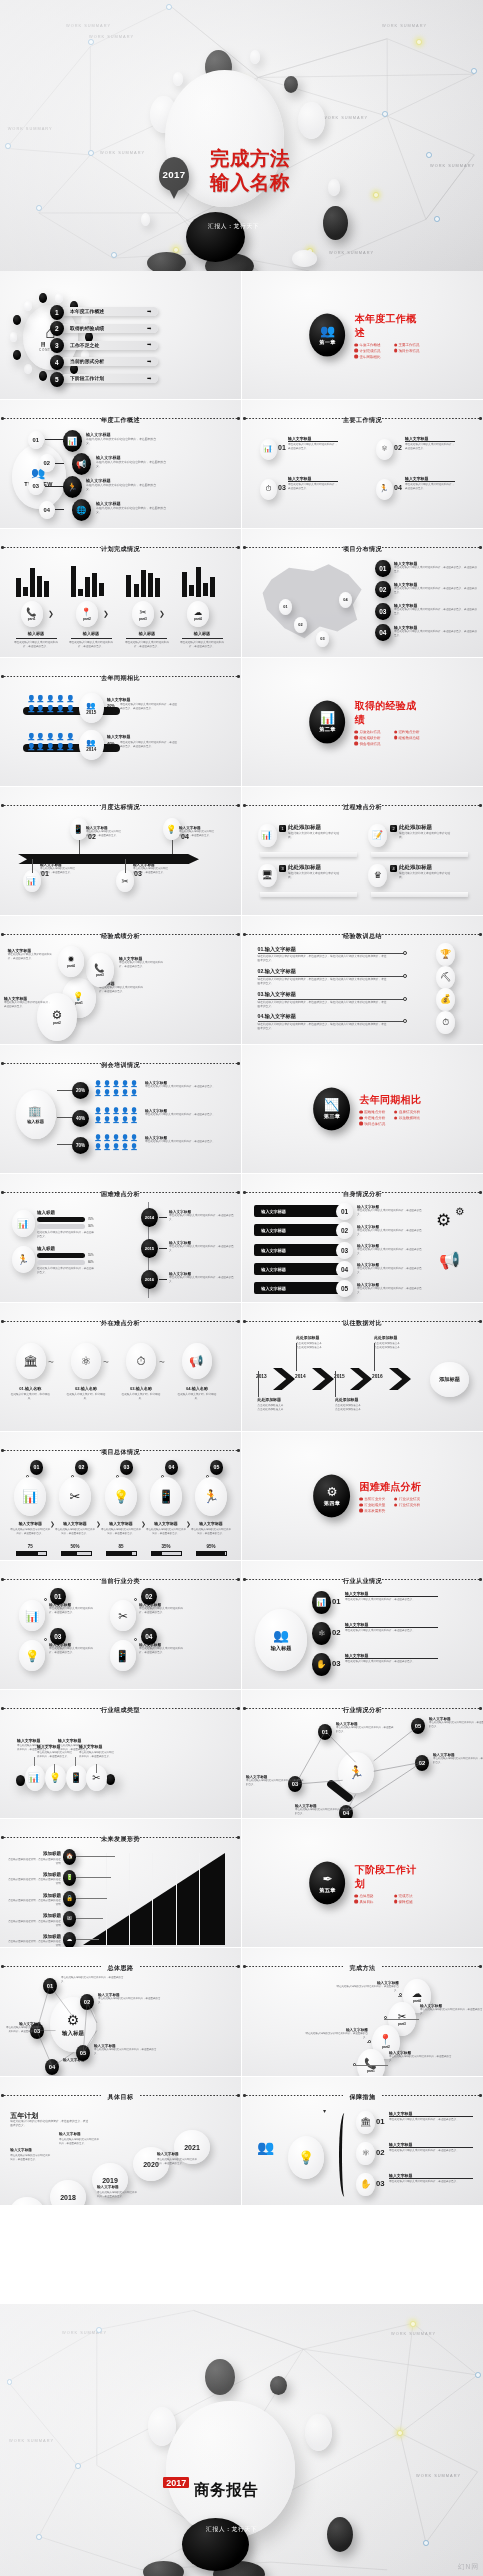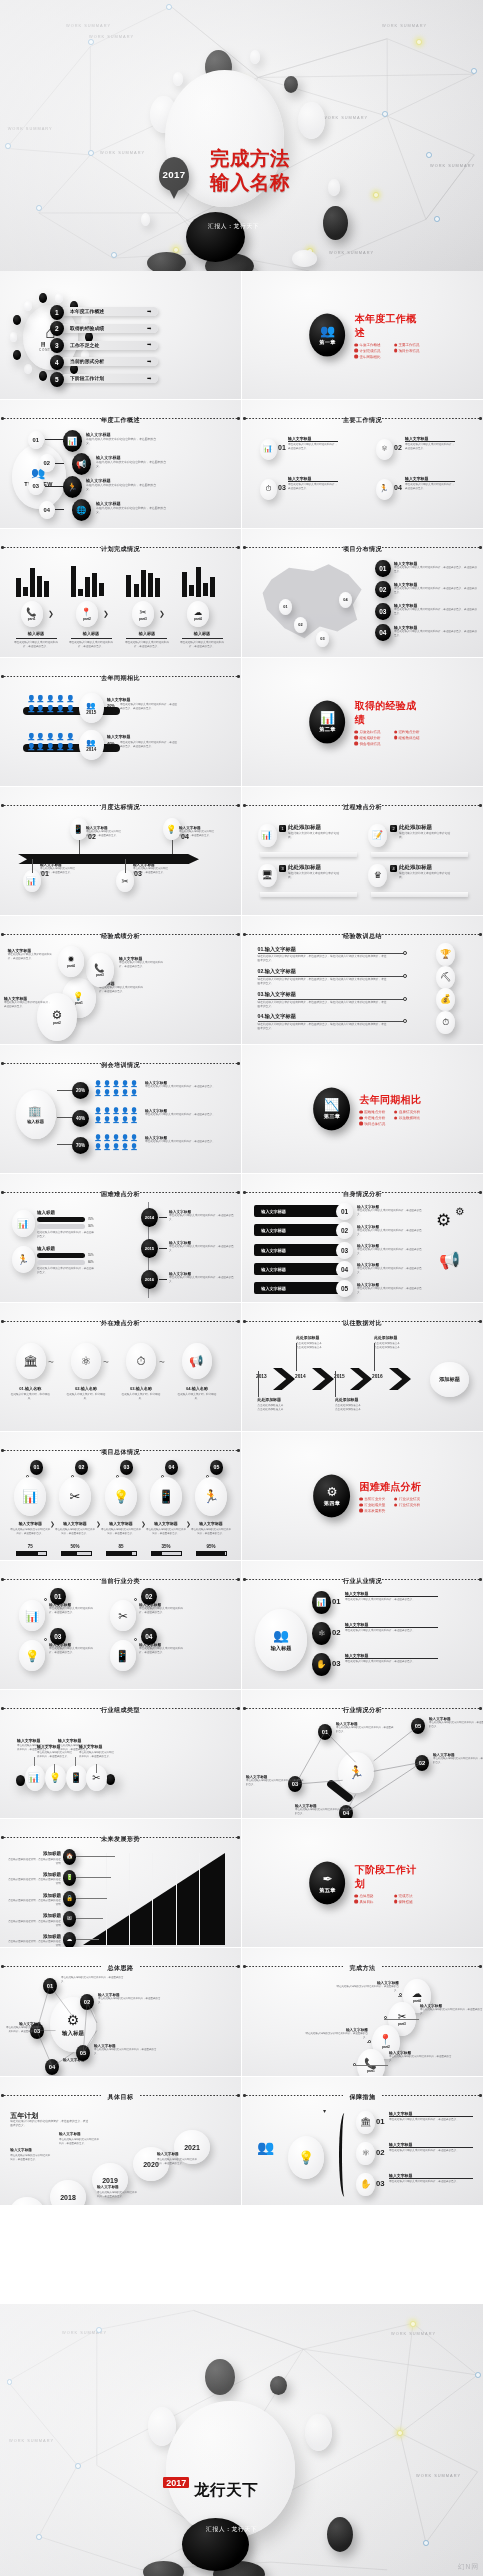--- a/index.html
+++ b/index.html
@@ -1492,18 +1492,18 @@
   <div class="blob black" style="left:270px;top:72px;width:17px;height:19.4px"></div>
   <div class="blob white" style="left:148px;top:103px;width:28px;height:39px"></div>
   <div class="blob white" style="left:305px;top:110px;width:27px;height:37px"></div>
   <div class="blob black" style="left:327px;top:213px;width:26px;height:35px"></div>
   <div class="blob black" style="left:143px;top:257px;width:41px;height:22px"></div>
   <div class="blob black" style="left:213px;top:257px;width:52px;height:26px"></div>
 
   <div class="close-disc"></div>
   <div class="blob black" style="left:182px;top:214px;width:67px;height:53px;z-index:5"></div>
   <div class="close-2017">2017</div>
-  <div class="close-title">龙行天下</div>
+  <div class="close-title">商务报告</div>
   <div class="close-sub">汇报人：龙行天下</div>
 </div>
 
 <div class="watermark">幻N网</div>
 
 
 </body></html>

